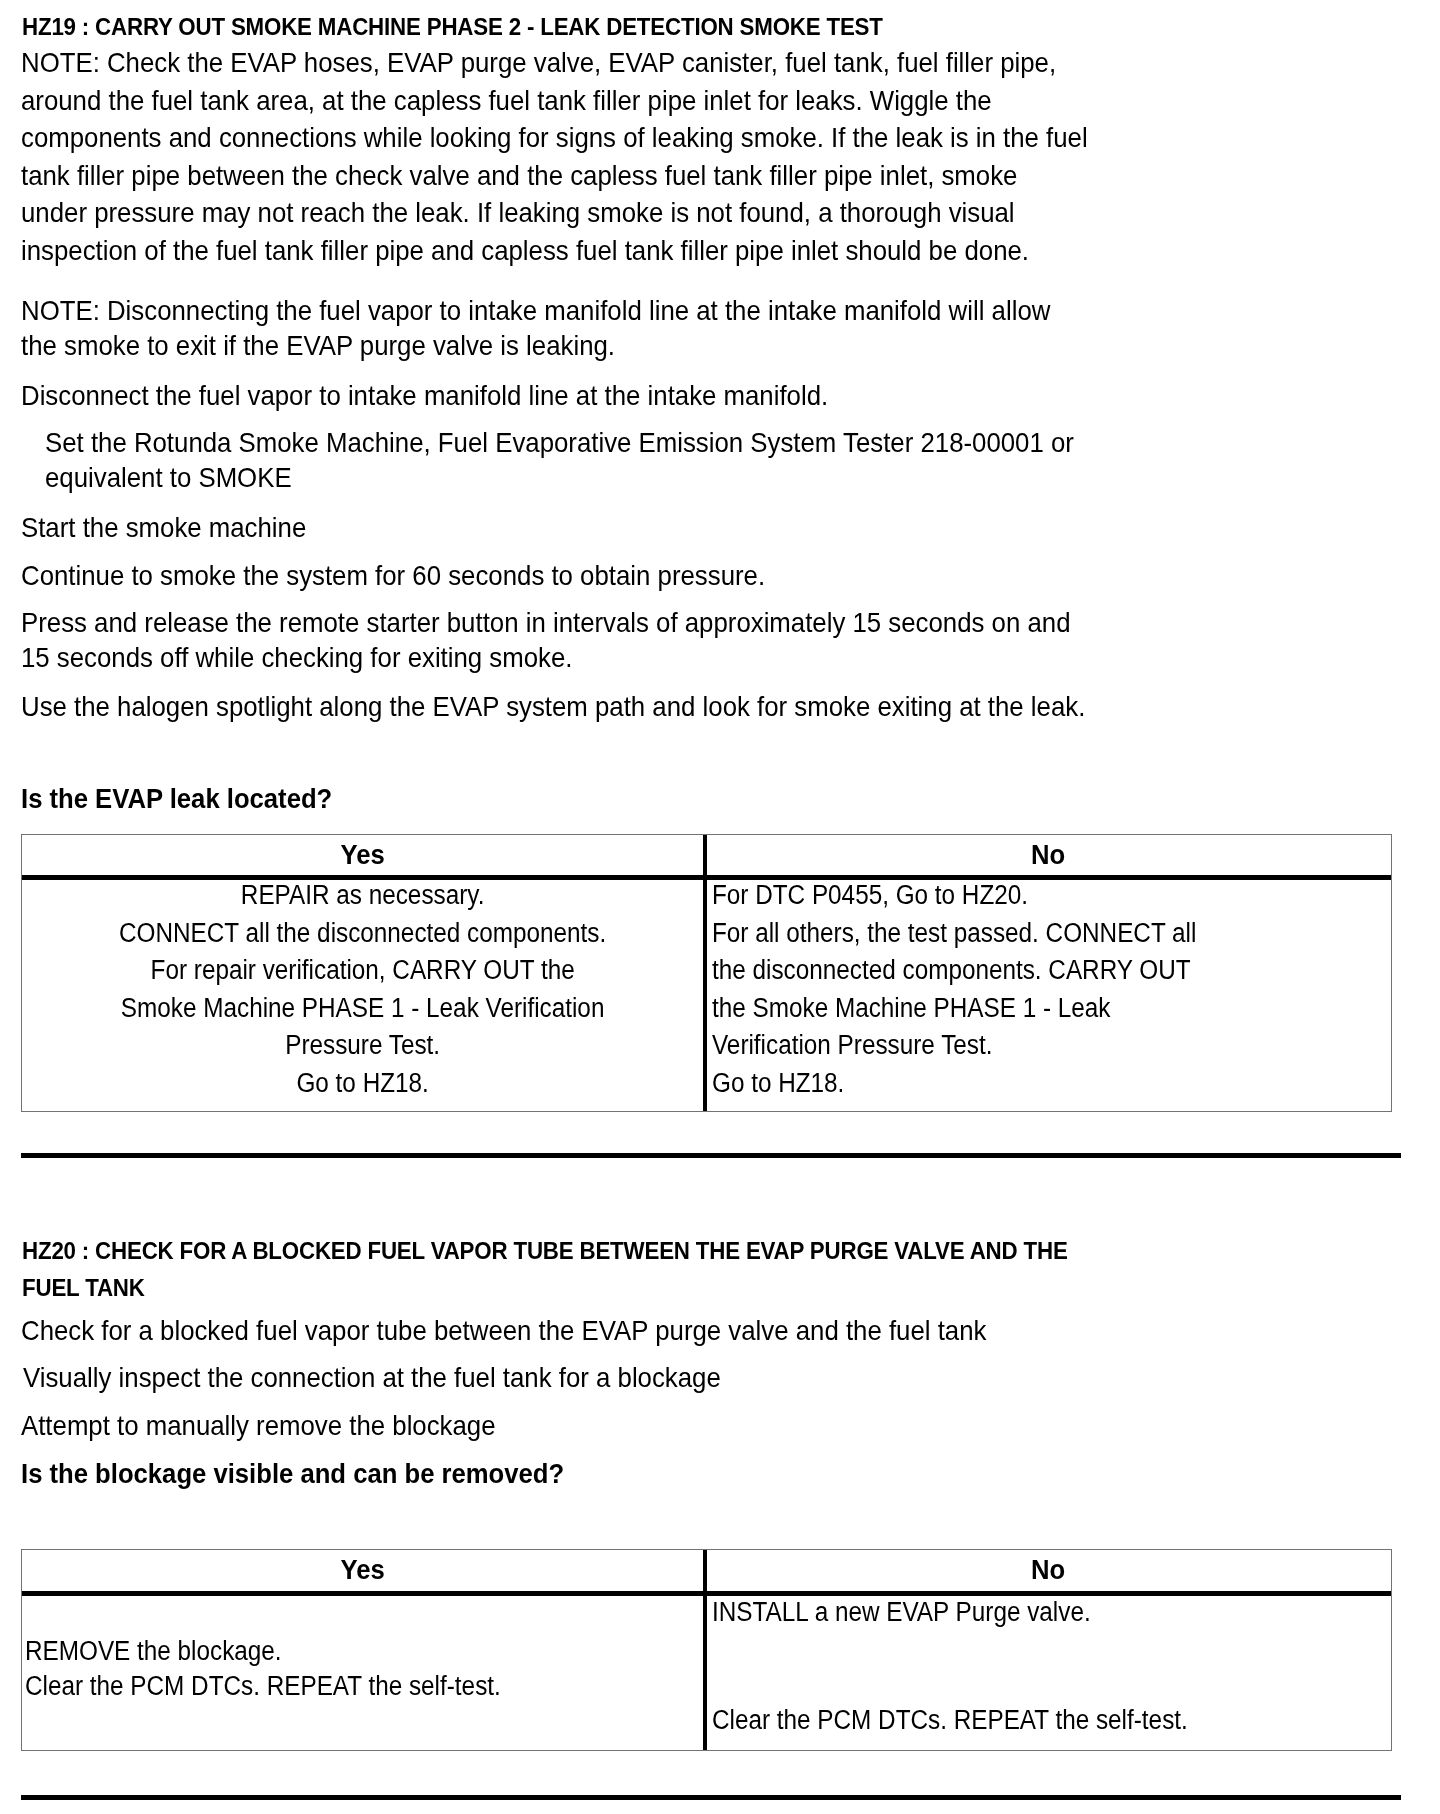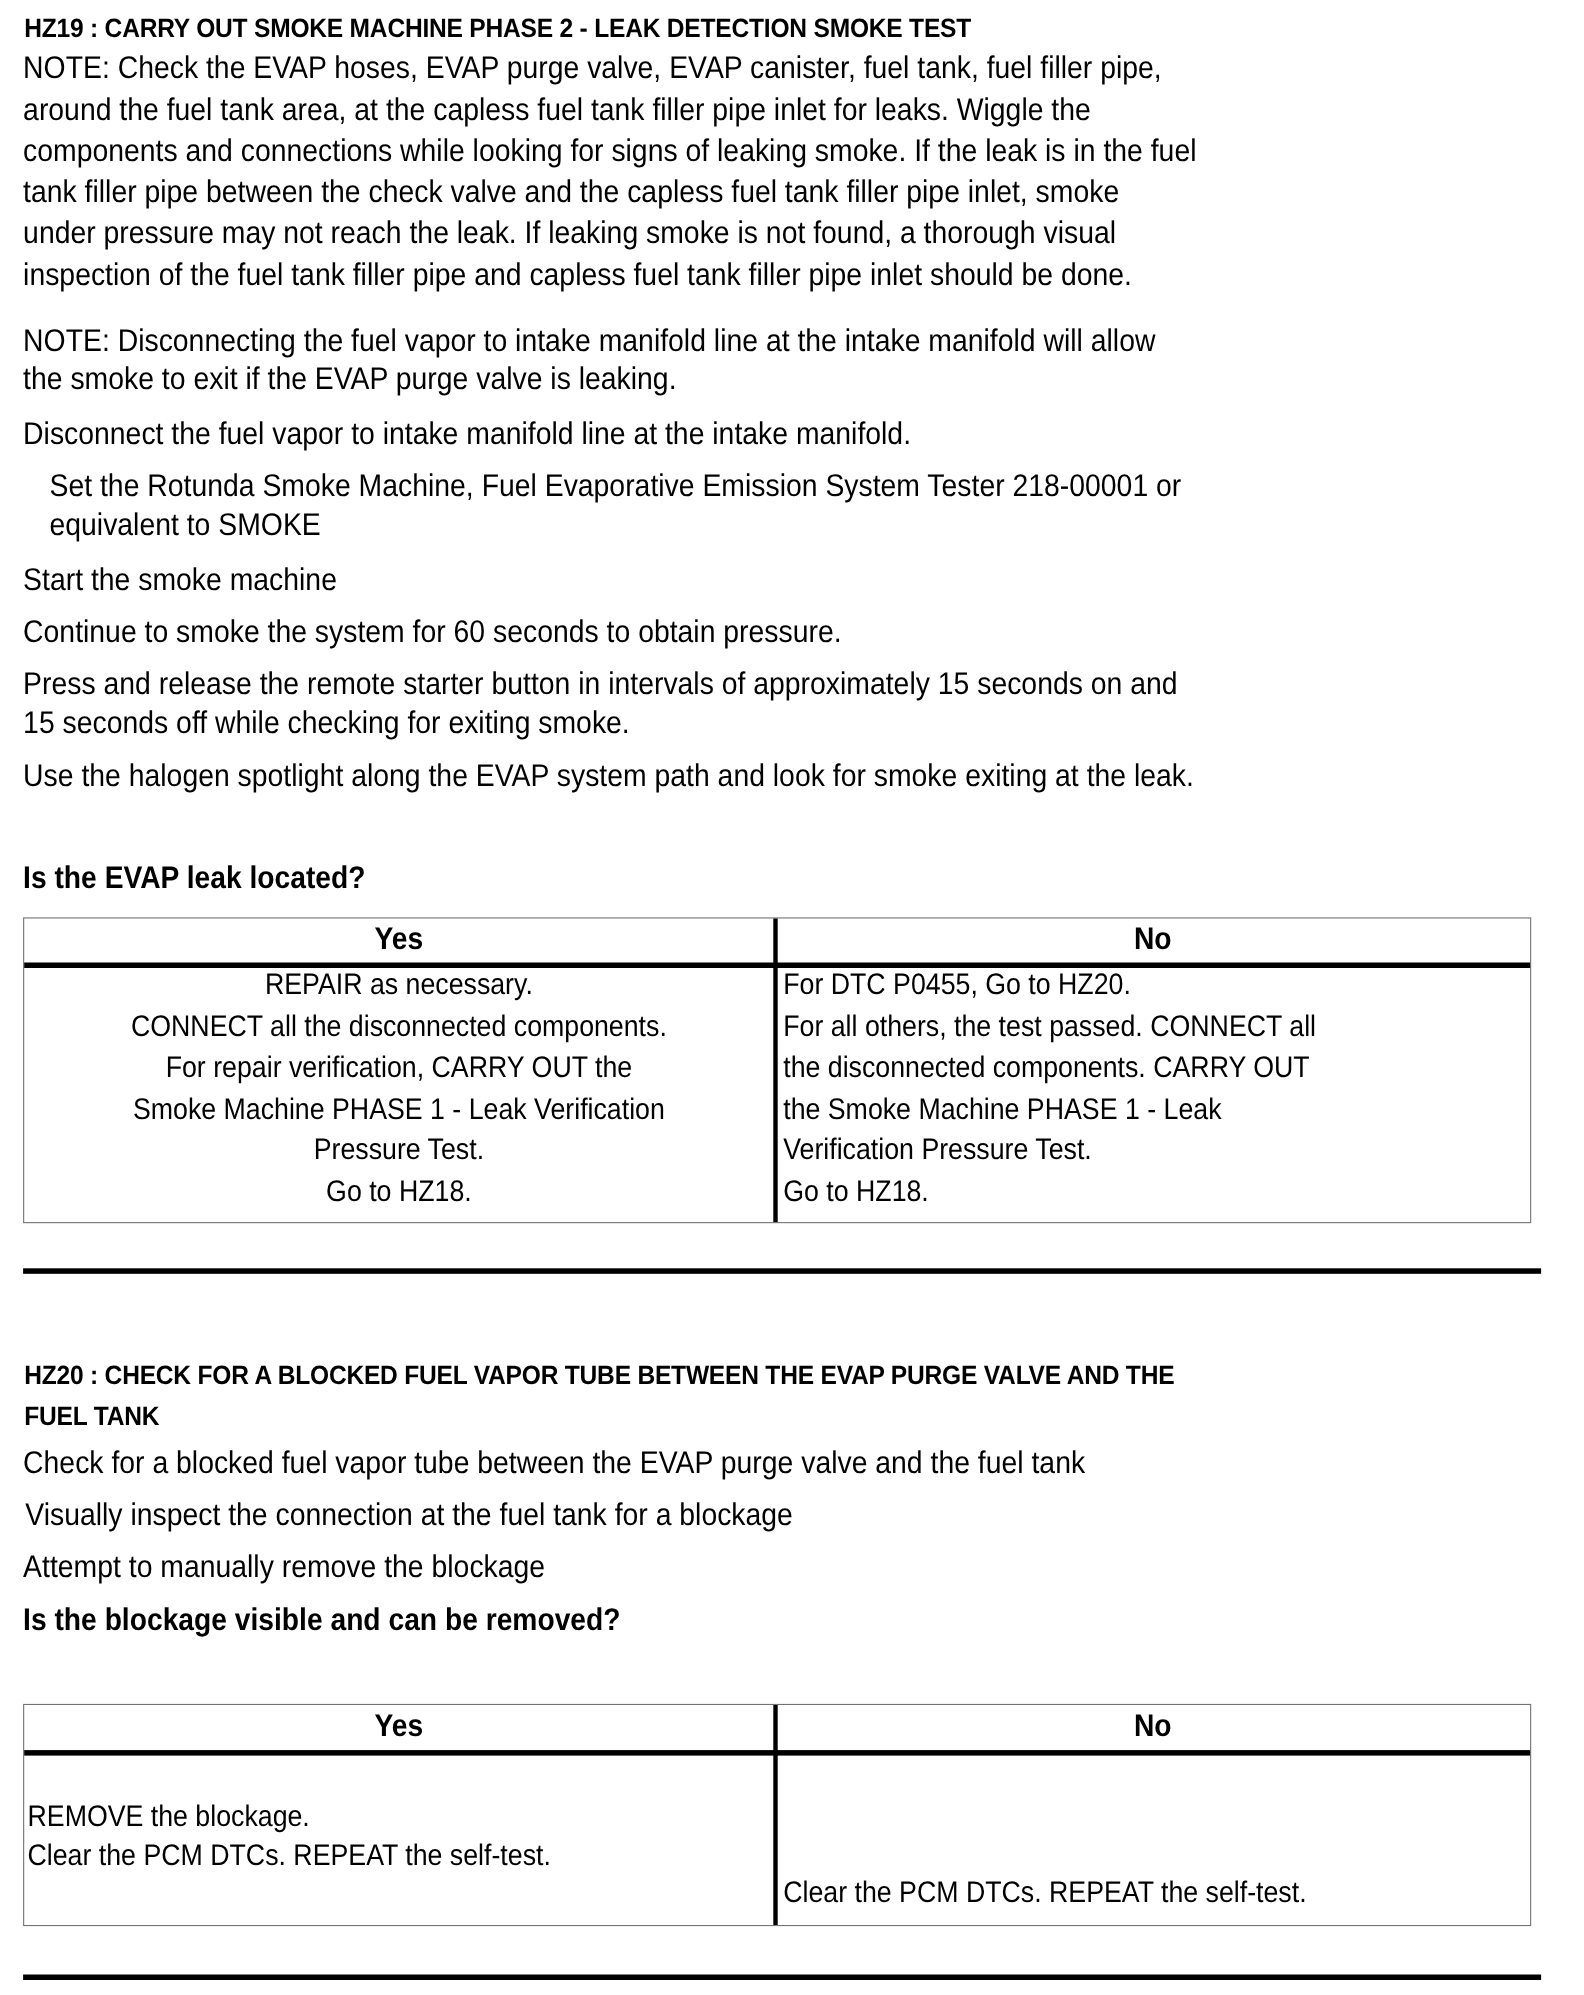--- a/index.html
+++ b/index.html
@@ -174,18 +174,21 @@
   </div>
   <div class="hcell" style="left:685px; width:681px; line-height:38px;">
     <span class="cond" style="transform:scaleX(0.9); transform-origin:50% 0;">No</span>
   </div>
   <div class="cell" style="left:3px; top:84px;">
     <span class="cond" style="transform:scaleX(0.9); line-height:35px;">
       <span class="ln">REMOVE the blockage.</span>
       <span class="ln">Clear the PCM DTCs. REPEAT the self-test.</span>
     </span>
   </div>
+  <div class="cell" style="left:690px; top:44px;">
+    <span class="cond" style="transform:scaleX(0.9);">INSTALL a new EVAP Purge valve.</span>
+  </div>
   <div class="cell" style="left:690px; top:152px;">
     <span class="cond" style="transform:scaleX(0.9);">Clear the PCM DTCs. REPEAT the self-test.</span>
   </div>
 </div>
 
 <div class="hr" style="top:1795px; width:1380px;"></div>
 
 </body></html>

